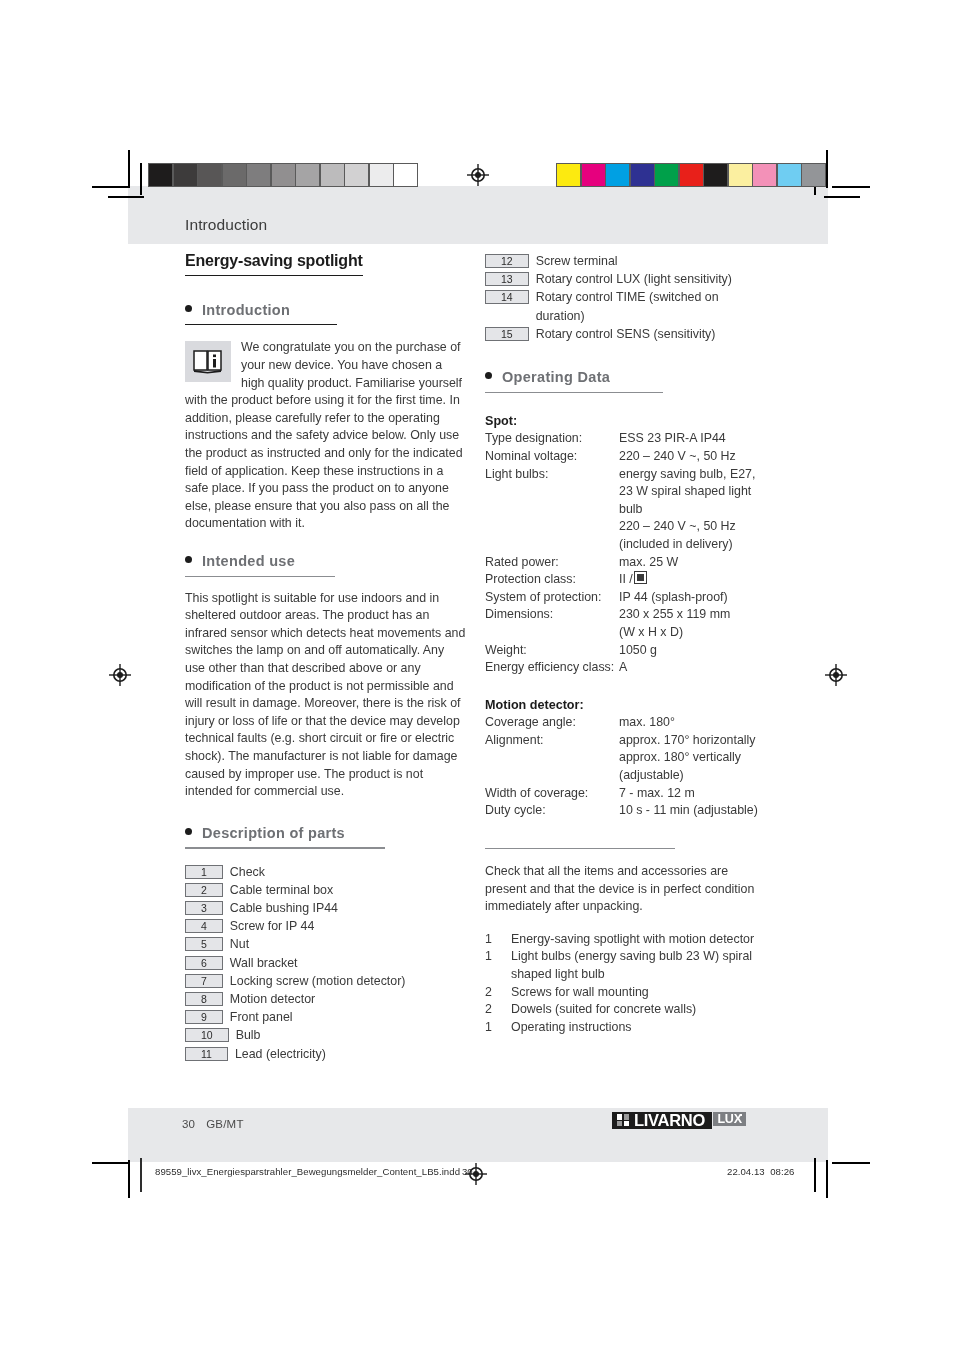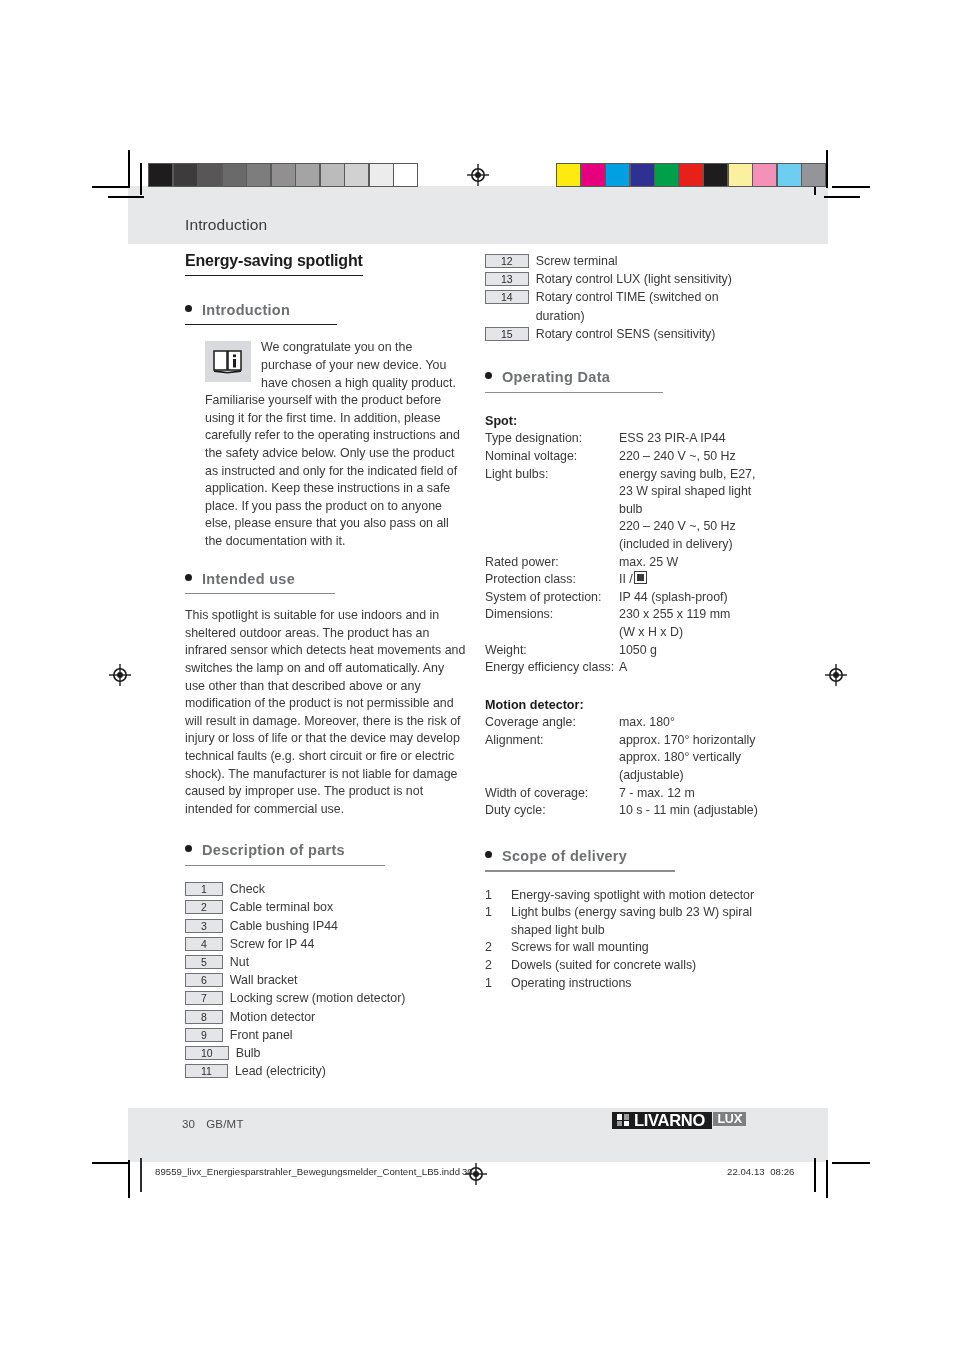--- a/index.html
+++ b/index.html
@@ -123,21 +123,21 @@
   .underline-rule {
     height: 1.2px;
     background: #8b8d91;
     margin-top: 1px;
   }
   .underline-rule.dark { background:#1c1c1c; }
 
   p.body { margin: 0; text-align: left; }
 
   
-  .intro-wrap { margin-top: 14px; margin-left: 20px; }
+  .intro-wrap { margin-top: 14px; }
   .info-icon {
     float: left;
     width: 46px;
     height: 41px;
     margin: 2px 10px 2px 0;
     background: #d9dade;
     display: flex;
     align-items: center;
     justify-content: center;
   }
@@ -589,25 +589,22 @@
           <span class="spec-val">7 - max. 12 m</span>
         </div>
         <div class="spec-row">
           <span class="spec-key">Duty cycle:</span>
           <span class="spec-val">10 s - 11 min (adjustable)</span>
         </div>
       </div>
   </div>
 
   <div style="margin-top:28px;">
-    <div class="h2row">
-      <span class="bullet-dot"></span>
-      <h2 class="sect">Scope of delivery</h2>
-    </div>
     <div class="underline-rule" style="width:190px;"></div>
+    <p class="body" style="margin-top:14px;">Check that all the items and accessories are present and that the device is in perfect condition immediately after unpacking.</p>
     <div class="sd-list" id="sd-list">
         <div class="sd-row">
           <span class="sd-qty">1</span>
           <span class="sd-txt">Energy-saving spotlight with motion detector</span>
         </div>
         <div class="sd-row">
           <span class="sd-qty">1</span>
           <span class="sd-txt">Light bulbs (energy saving bulb 23 W) spiral</span>
         </div>
         <div class="sd-row">

